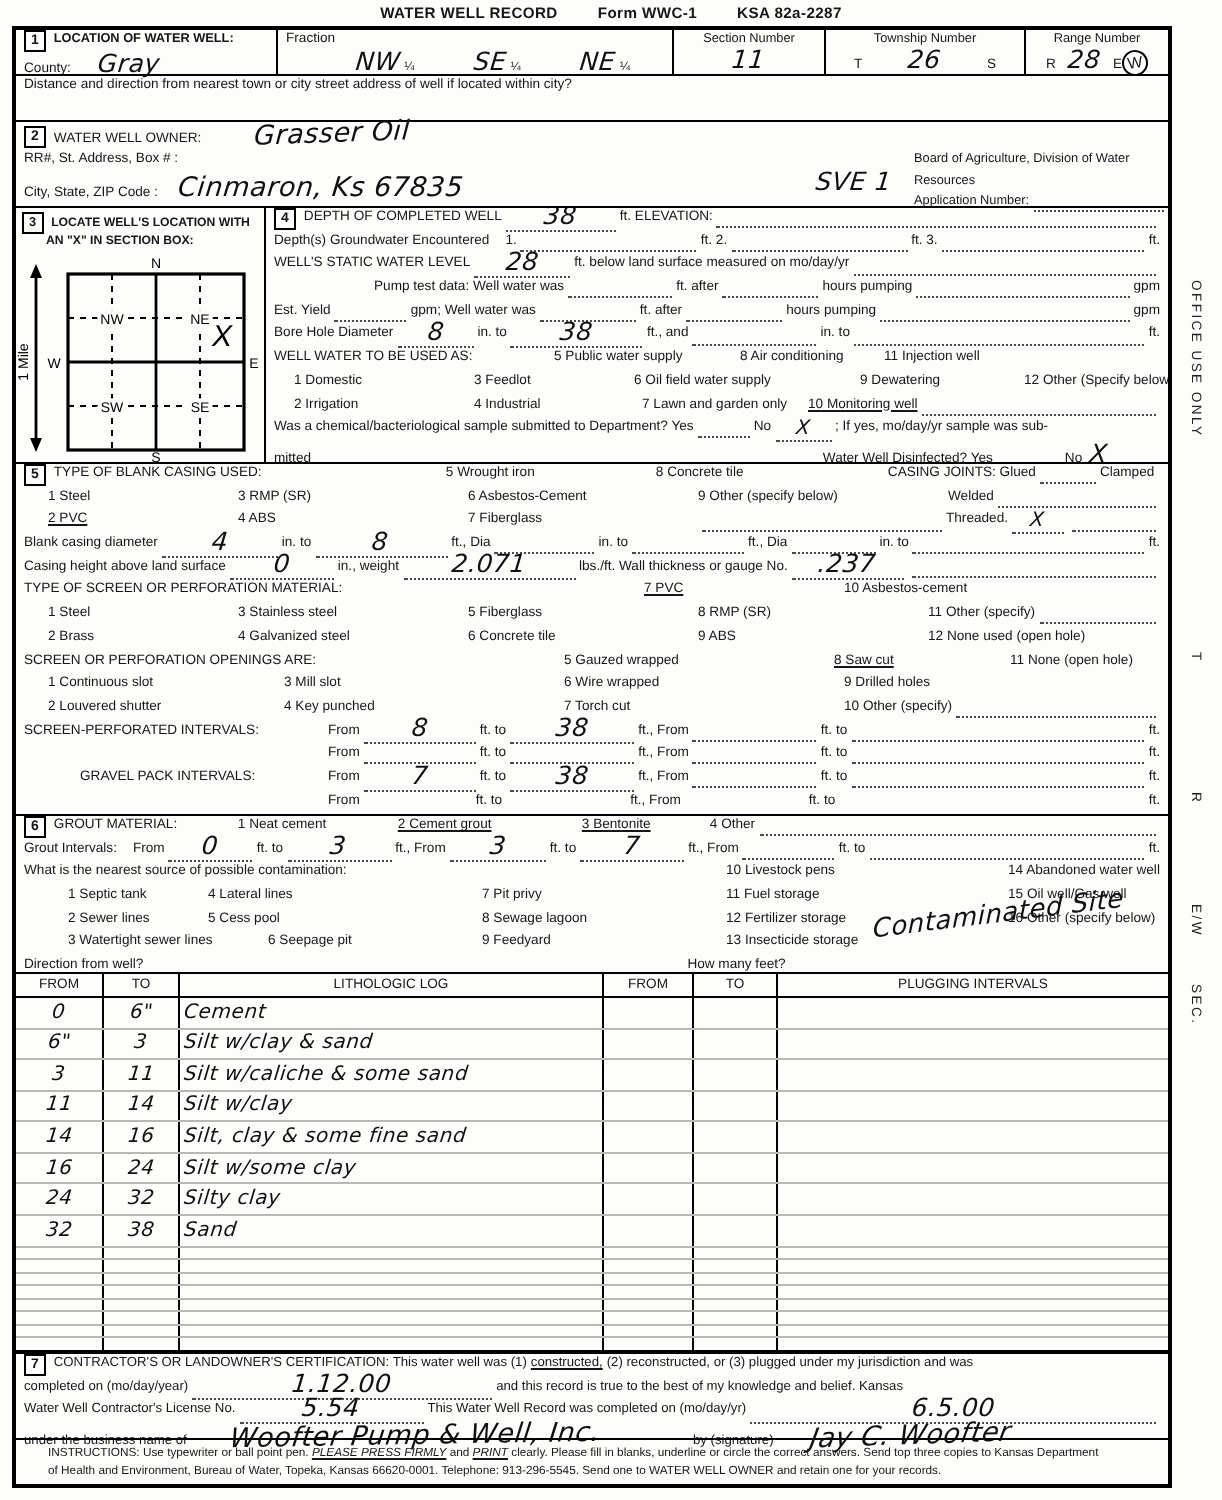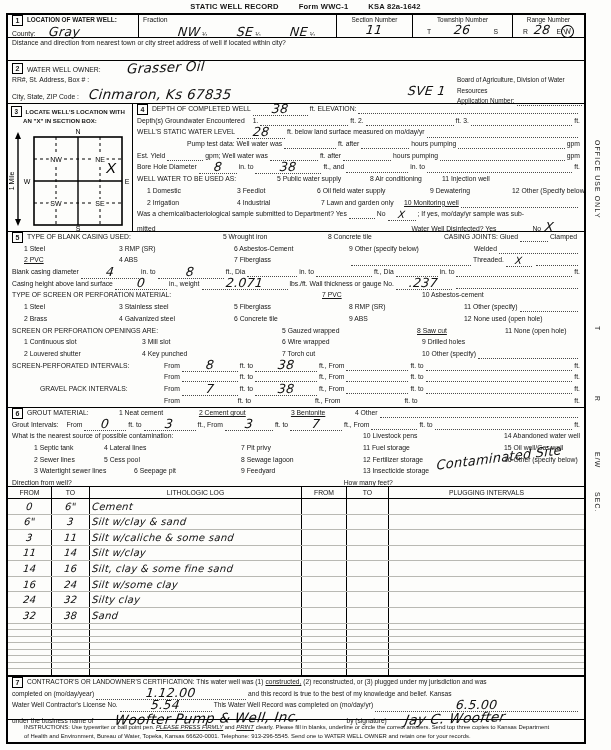--- a/index.html
+++ b/index.html
@@ -55,23 +55,23 @@
   .instr{font-size:5.9px;line-height:9px;padding:3px 6px 0 16px;white-space:nowrap}
   .instr .iln{height:9px}
   svg text{font-family:"Liberation Sans",sans-serif}
 </style>
 </head>
 <body>
 
 <div class="page">
 
   <div class="topline">
-    <span>STATIC WELL RECORD</span>
+    <span>WATER WELL RECORD</span>
     <span>Form WWC-1</span>
-    <span>KSA 82a-1642</span>
+    <span>KSA 82a-2287</span>
   </div>
 
   <div class="form">
 
     <div class="sec" style="top:0;height:45px">
       <div class="s1top">
         <div class="cell" style="width:130px">
           <div class="ln" style="height:11px">
               <span class="numbox">1</span>
               <span class="b" style="font-size:6.4px">LOCATION OF WATER WELL:</span>

